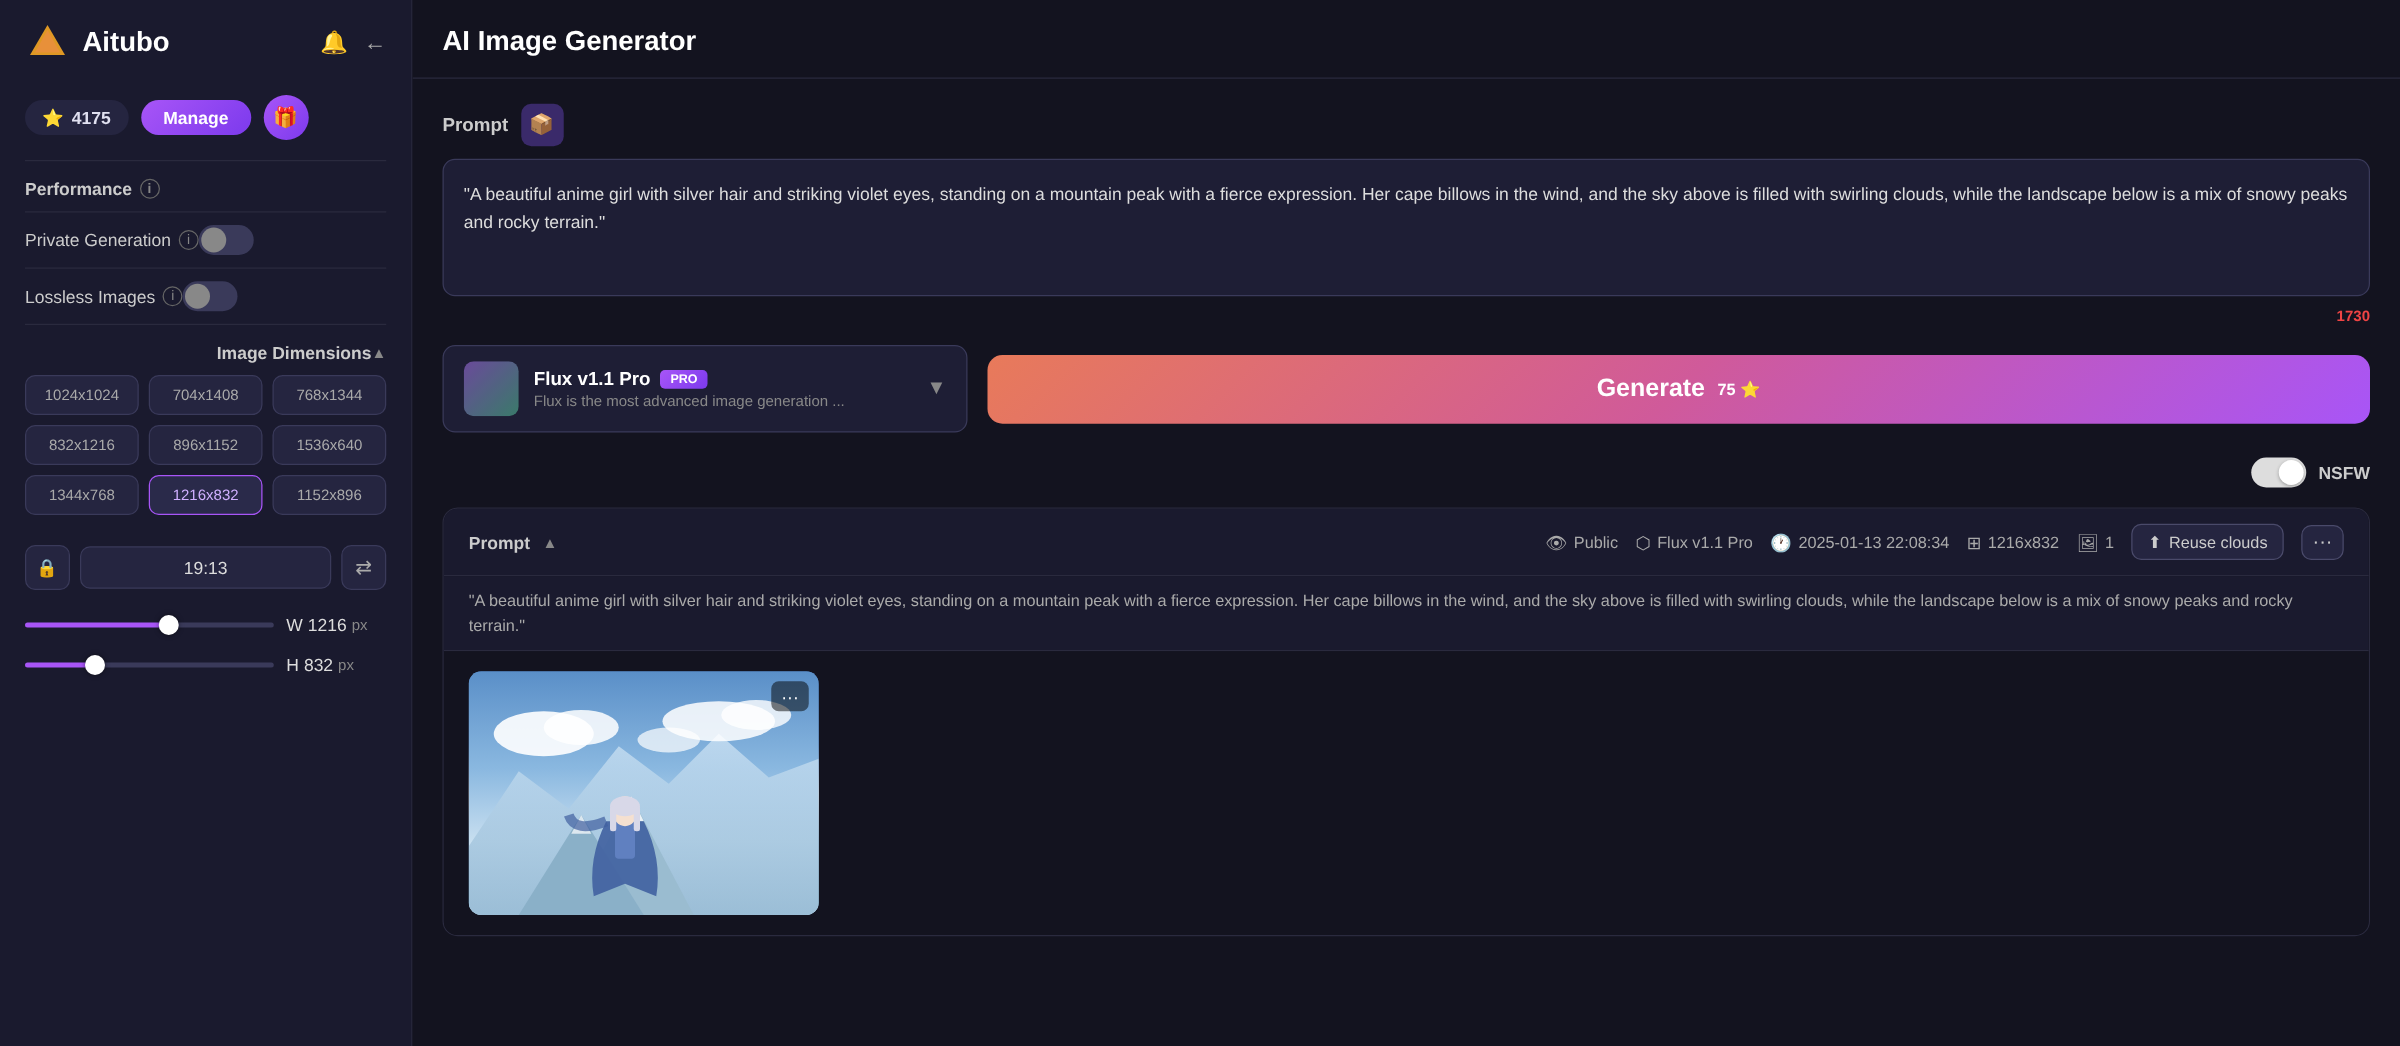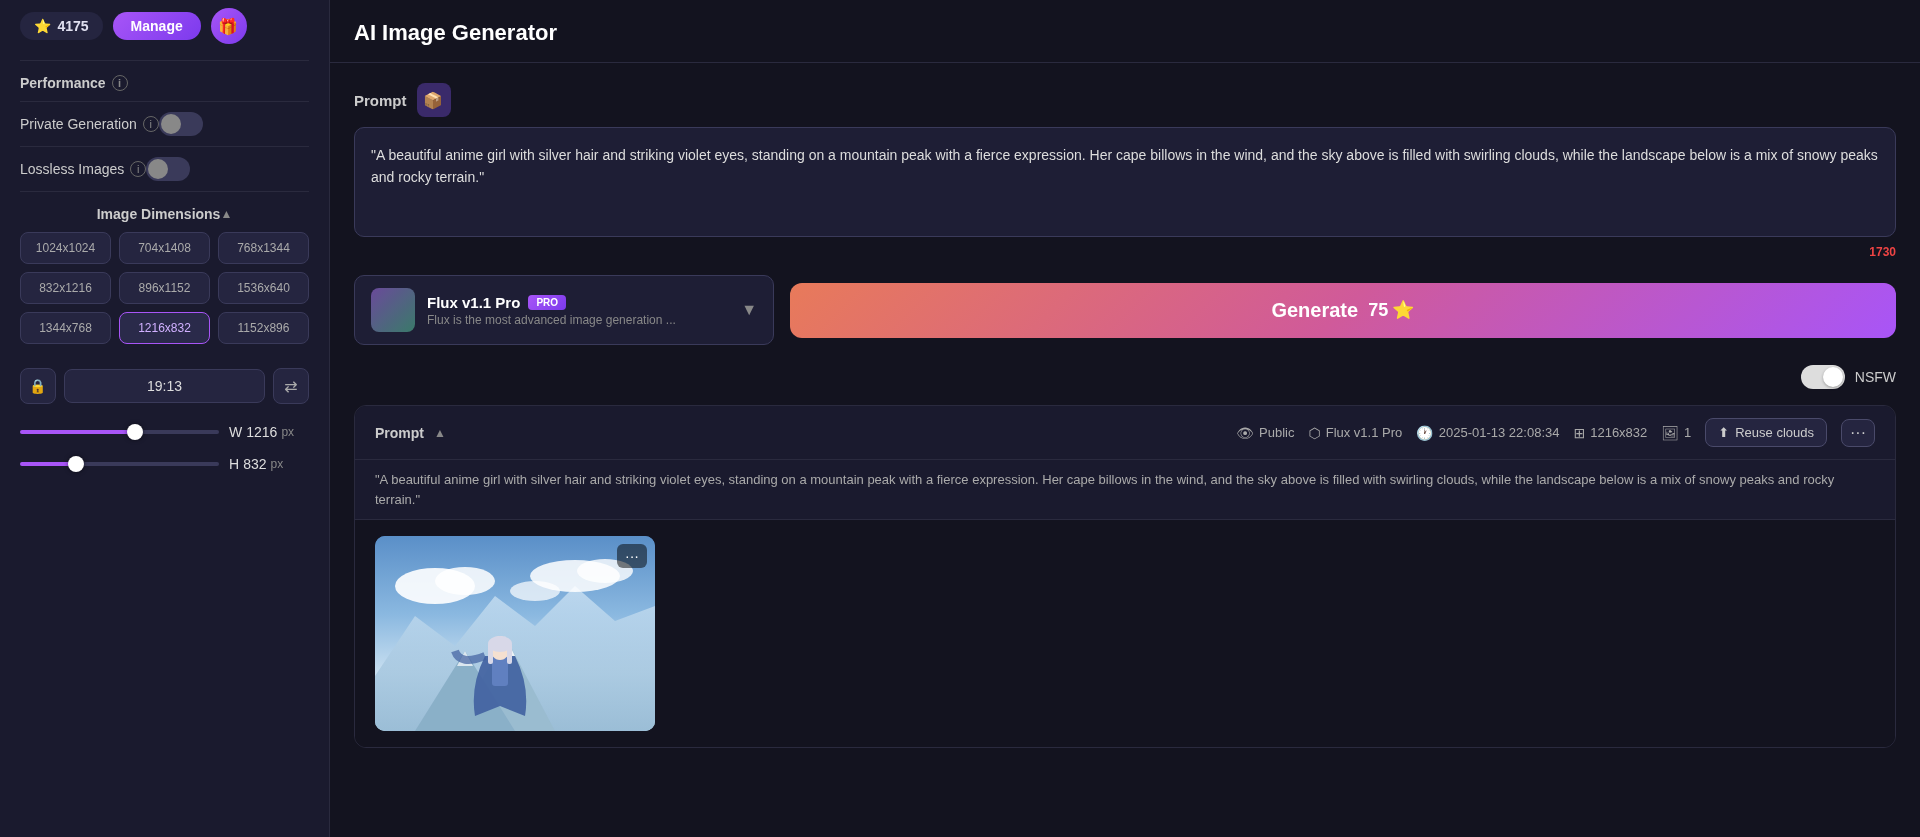--- a/index.html
+++ b/index.html
@@ -183,21 +183,21 @@
       background: #888;
       border-radius: 50%;
       top: 2px;
       left: 2px;
       transition: left 0.2s;
     }
 
     .section-header {
       display: flex;
       align-items: center;
-      justify-content: center;
+      justify-content: flex-end;
       padding: 14px 20px 10px;
     }
 
     .section-title {
       font-size: 14px;
       font-weight: 600;
       color: #ccc;
     }
 
     .chevron-up {
@@ -502,21 +502,21 @@
       font-weight: 700;
       padding: 16px 42px;
       cursor: pointer;
       display: flex;
       align-items: center;
       justify-content: center;
       gap: 10px;
     }
 
     .generate-cost {
-      font-size: 18px;
+      font-size: 13px;
       display: flex;
       align-items: center;
       gap: 4px;
     }
 
     .nsfw-row {
       display: flex;
       align-items: center;
       justify-content: flex-end;
       gap: 10px;
@@ -539,20 +539,21 @@
       background: #fff;
       border-radius: 50%;
       top: 2px;
       right: 2px;
       box-shadow: 0 1px 3px rgba(0,0,0,0.3);
     }
 
     .nsfw-label {
       font-size: 14px;
       color: #ccc;
+      font-weight: bold;
     }
 
     
     .result-section {
       border: 1px solid #2a2a3e;
       border-radius: 12px;
       overflow: hidden;
     }
 
     .result-header {
@@ -657,20 +658,31 @@
       font-size: 14px;
       padding: 4px 8px;
       cursor: pointer;
     }
   </style>
 </head>
 <body>
 
 <div class="sidebar">
 
+  <div class="sidebar-header">
+    <svg class="logo-icon" viewBox="0 0 36 36">
+      <polygon points="18,4 32,28 4,28" fill="#f5a623" opacity="0.9"></polygon>
+      <polygon points="18,8 28,26 8,26" fill="#e8903a"></polygon>
+    </svg>
+    <span class="logo-text">Aitubo</span>
+    <div class="header-actions">
+      <span class="bell-icon">🔔</span>
+      <span class="back-icon">←</span>
+    </div>
+  </div>
 
   <div class="coins-manage-row">
     <div class="coins-badge">
       <span class="star-icon">⭐</span>
       <span>4175</span>
     </div>
     <button class="manage-btn">Manage</button>
     <button class="gift-btn">
       <span>🎁</span>
     </button>

